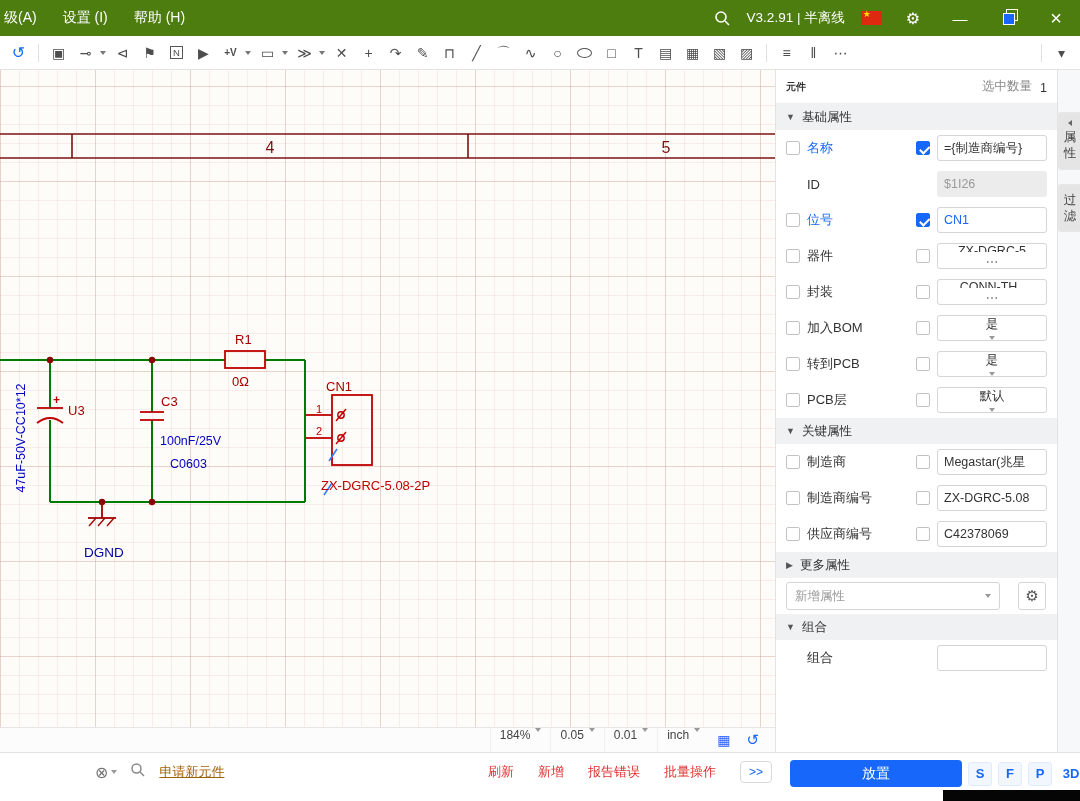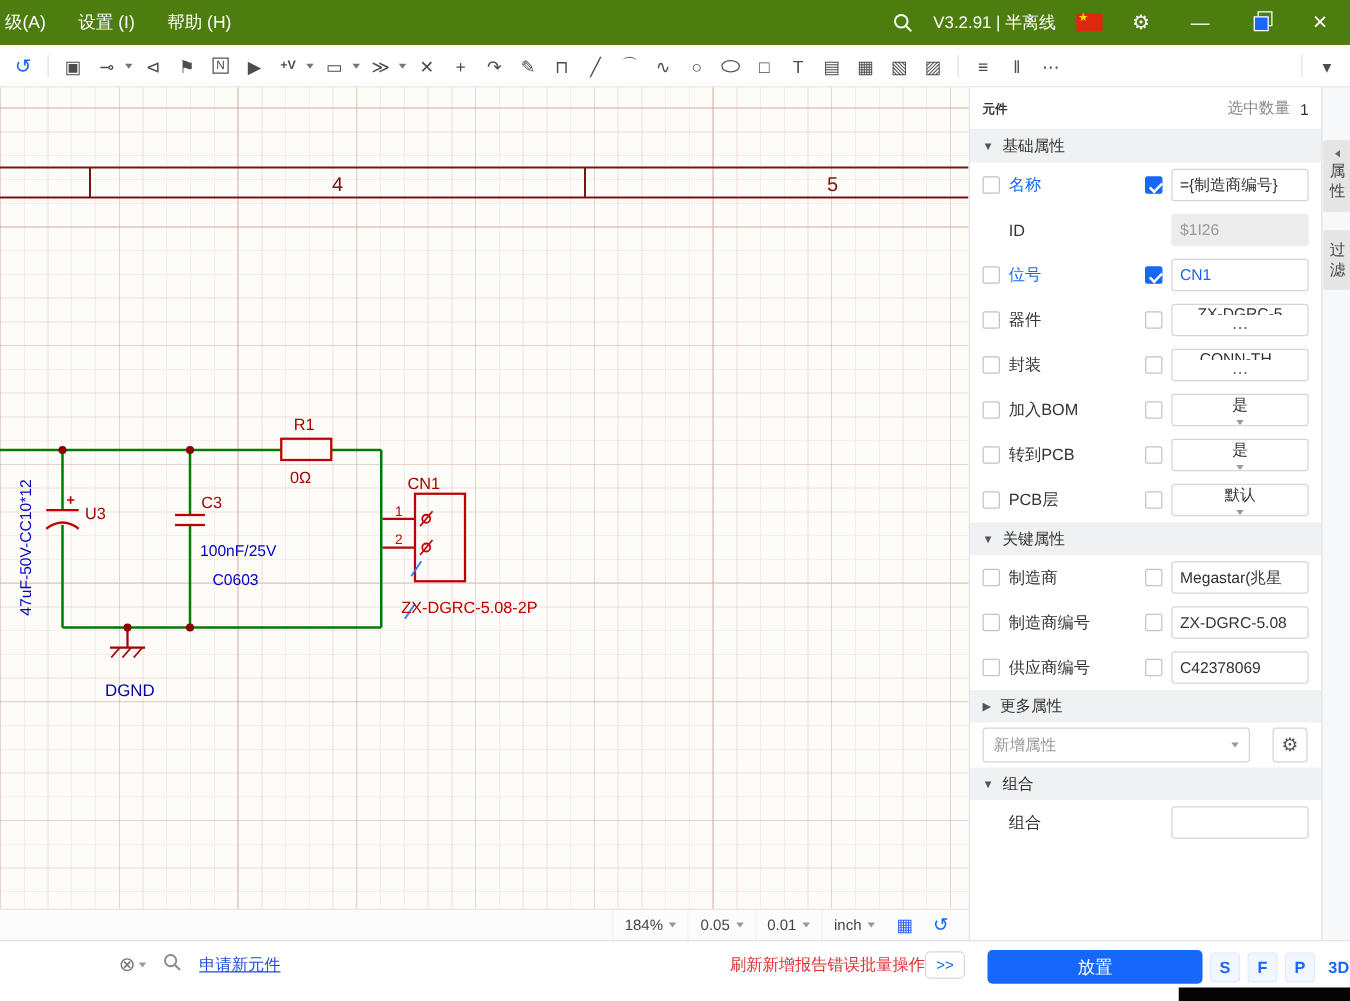--- a/index.html
+++ b/index.html
@@ -40,21 +40,21 @@
       repeating-linear-gradient(0deg, rgba(200,150,140,.30) 0 1px, transparent 1px 95px),
       repeating-linear-gradient(90deg, rgba(200,150,140,.30) 0 1px, transparent 1px 95px),
       repeating-linear-gradient(0deg, rgba(205,160,150,.16) 0 1px, transparent 1px 19px),
       repeating-linear-gradient(90deg, rgba(205,160,150,.16) 0 1px, transparent 1px 19px);
   }
   .canvas svg text { font-family:"Liberation Sans",sans-serif; }
   .frame-num { font-family:"Liberation Serif",serif; }
 
   
   .statusbar { position:absolute; left:0; bottom:0; width:775px; height:25px; background:rgba(252,252,252,.97); border-top:1px solid #e6e6e6; display:flex; align-items:center; justify-content:flex-end; font-size:12px; color:#444; padding-right:8px; }
-  .sb-item { display:flex; align-items:center; gap:5px; padding:0 9px; height:25px; border-left:1px solid #efefef; }
+  .sb-item { display:flex; gap:5px; padding:0 9px; height:25px; border-left:1px solid #efefef; }
   .ctri { width:0; height:0; border-left:3.5px solid transparent; border-right:3.5px solid transparent; border-top:4px solid #999; }
   .sb-icon { padding:0 8px; font-size:14px; }
   .sb-grid { color:#2b5cff; }
   .sb-undo { color:#1768fa; font-size:15px; }
 
   
   .panel { position:absolute; top:70px; left:775px; width:282px; height:682px; background:#fff; border-left:1px solid #e3e3e3; overflow:hidden; font-size:13px; color:#333; }
   .p-header { height:34px; display:flex; align-items:center; padding:0 10px; border-bottom:1px solid #eee; }
   .p-title { font-size:10px; font-weight:bold; }
   .p-selwrap { margin-left:auto; display:flex; gap:8px; align-items:flex-end; }
@@ -85,22 +85,22 @@
   .side-strip { position:absolute; top:70px; left:1057px; width:23px; height:682px; background:#f7f8fa; border-left:1px solid #e3e3e3; }
   .v-tab { width:23px; margin-top:14px; padding:7px 0; display:flex; flex-direction:column; align-items:center; gap:3px; background:#e5e5e5; border:1px solid #e7e7e7; border-right:none; border-radius:3px 0 0 3px; }
   .v-tab:first-child { margin-top:42px; }
   .v-tab-label { width:14px; word-break:break-all; line-height:1.3; font-size:12.5px; color:#444; text-align:center; }
   .ltri { width:0; height:0; border-top:3.5px solid transparent; border-bottom:3.5px solid transparent; border-right:4px solid #666; }
 
   
   .bottombar { position:absolute; top:752px; left:0; width:1080px; height:49px; background:#fff; border-top:1px solid #e3e3e3; }
   .bb-left { position:absolute; left:95px; top:0; height:38px; display:flex; align-items:center; gap:13px; color:#777; }
   .bb-cx { display:flex; align-items:center; gap:3px; font-size:16px; }
-  .bb-link { color:#1d4ed8; font-size:13px; text-decoration:underline; }
-  .bb-actions { position:absolute; right:308px; top:0; height:38px; display:flex; align-items:center; font-size:13px; color:#e03131; }
+  .bb-link { color:#a16207; font-size:13px; text-decoration:underline; }
+  .bb-actions { position:absolute; right:308px; top:0; height:38px; display:flex; align-items:center; gap:24px; font-size:13px; color:#e03131; }
   .bb-more { border:1px solid #d9d9d9; border-radius:4px; padding:3px 8px; color:#1768fa; font-size:12px; }
   .bb-panel { position:absolute; left:790px; top:7px; display:flex; align-items:center; gap:6px; }
   .place-btn { width:172px; height:27px; background:#1768fa; border-radius:4px; color:#fff; font-size:14px; display:flex; align-items:center; justify-content:center; }
   .qbtn { width:24px; height:24px; background:#f2f7ff; border:1px solid #e0eaff; border-radius:3px; color:#1768fa; font-size:13px; font-weight:bold; display:flex; align-items:center; justify-content:center; }
   .qbtn.flat { background:transparent; border-color:transparent; width:26px; }
   .black-bar { position:absolute; left:943px; top:790px; width:137px; height:11px; background:#050505; }
 </style>
 </head>
 <body>
 

